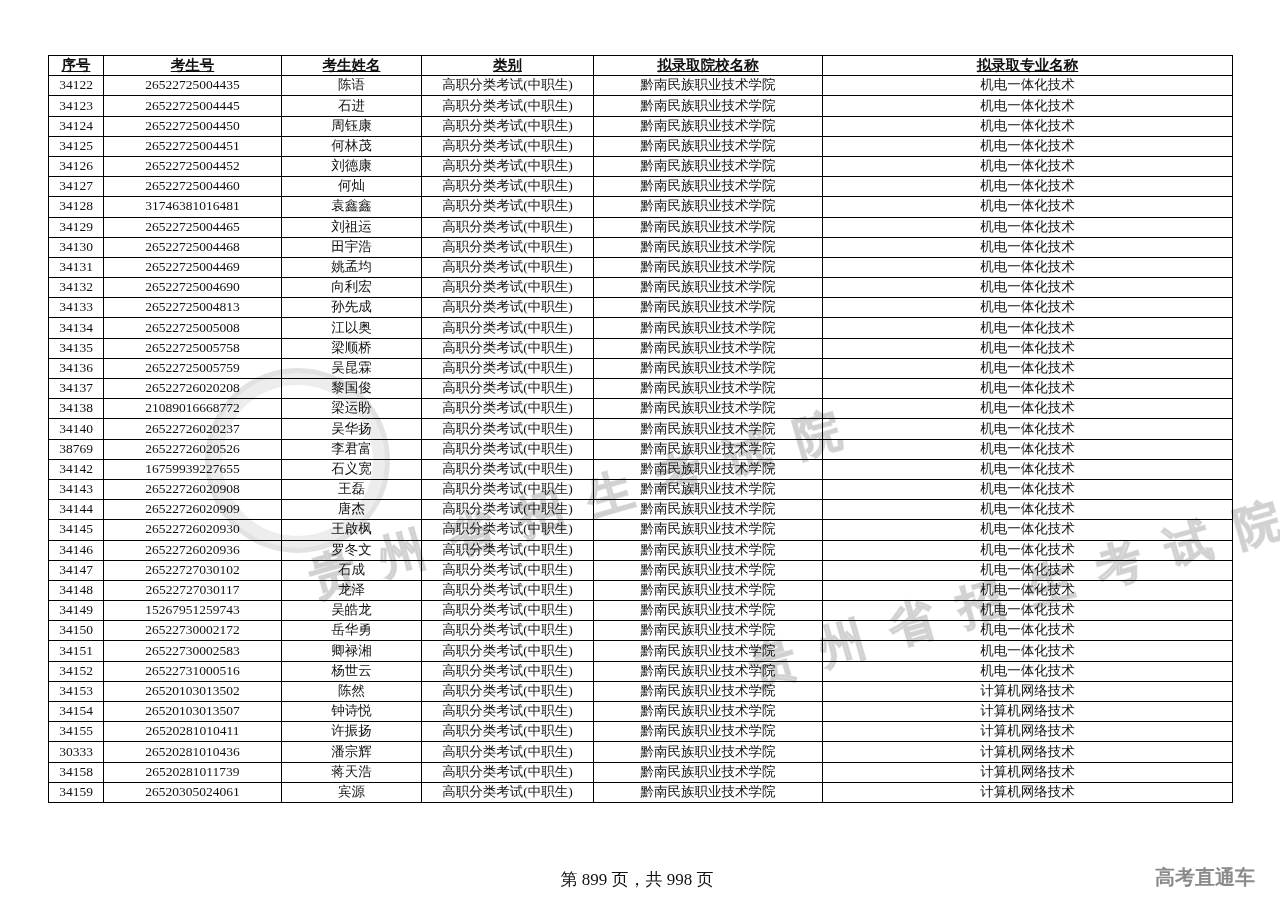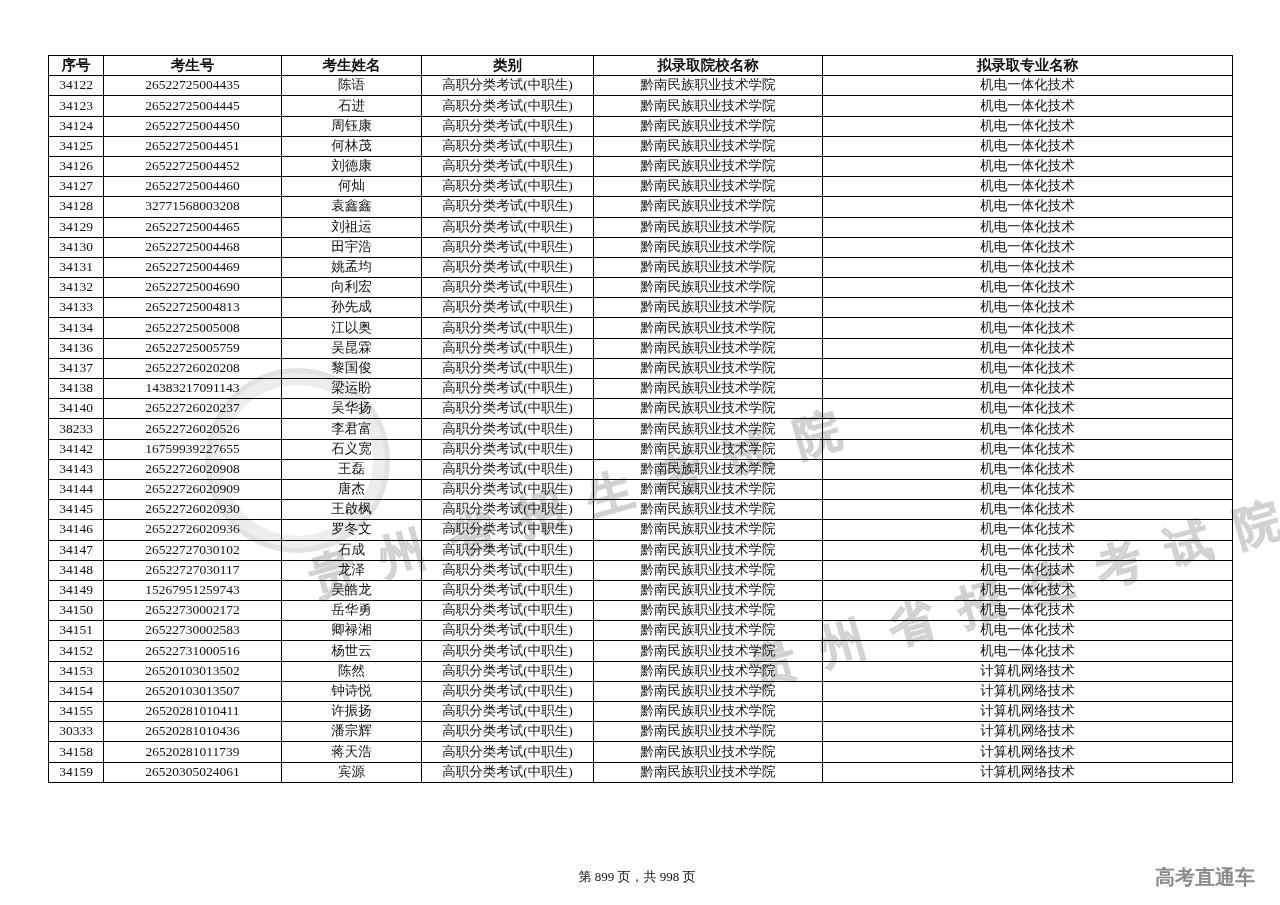--- a/index.html
+++ b/index.html
@@ -49,30 +49,31 @@
     font-size: 13.5px;
     line-height: 1.1;
     height: 20.2px;
     padding: 0 2px;
     overflow: hidden;
     white-space: nowrap;
   }
   th {
     font-weight: bold;
     font-size: 14.5px;
+    text-decoration: underline;
   }
   td { background: transparent; }
 
   
   .footer {
     position: absolute;
     left: 0; right: 6px;
     top: 868px;
     text-align: center;
-    font-size: 13px;
+    font-size: 17px;
     z-index: 2;
   }
   .brand {
     position: absolute;
     right: 25px;
     top: 864px;
     font-size: 20px;
     font-weight: bold;
     color: #8a8a8a;
     font-family: Liberation Sans, sans-serif;
@@ -155,21 +156,21 @@
           <tr>
             <td>34127</td>
             <td>26522725004460</td>
             <td>何灿</td>
             <td>高职分类考试(中职生)</td>
             <td>黔南民族职业技术学院</td>
             <td>机电一体化技术</td>
           </tr>
           <tr>
             <td>34128</td>
-            <td>32771568003208</td>
+            <td>31746381016481</td>
             <td>袁鑫鑫</td>
             <td>高职分类考试(中职生)</td>
             <td>黔南民族职业技术学院</td>
             <td>机电一体化技术</td>
           </tr>
           <tr>
             <td>34129</td>
             <td>26522725004465</td>
             <td>刘祖运</td>
             <td>高职分类考试(中职生)</td>
@@ -210,53 +211,61 @@
           </tr>
           <tr>
             <td>34134</td>
             <td>26522725005008</td>
             <td>江以奥</td>
             <td>高职分类考试(中职生)</td>
             <td>黔南民族职业技术学院</td>
             <td>机电一体化技术</td>
           </tr>
           <tr>
+            <td>34135</td>
+            <td>26522725005758</td>
+            <td>梁顺桥</td>
+            <td>高职分类考试(中职生)</td>
+            <td>黔南民族职业技术学院</td>
+            <td>机电一体化技术</td>
+          </tr>
+          <tr>
             <td>34136</td>
             <td>26522725005759</td>
             <td>吴昆霖</td>
             <td>高职分类考试(中职生)</td>
             <td>黔南民族职业技术学院</td>
             <td>机电一体化技术</td>
           </tr>
           <tr>
             <td>34137</td>
             <td>26522726020208</td>
             <td>黎国俊</td>
             <td>高职分类考试(中职生)</td>
             <td>黔南民族职业技术学院</td>
             <td>机电一体化技术</td>
           </tr>
           <tr>
             <td>34138</td>
-            <td>14383217091143</td>
+            <td>21089016668772</td>
             <td>梁运盼</td>
             <td>高职分类考试(中职生)</td>
             <td>黔南民族职业技术学院</td>
             <td>机电一体化技术</td>
           </tr>
           <tr>
             <td>34140</td>
             <td>26522726020237</td>
             <td>吴华扬</td>
             <td>高职分类考试(中职生)</td>
             <td>黔南民族职业技术学院</td>
             <td>机电一体化技术</td>
           </tr>
           <tr>
-            <td>38233</td>
+            <td>38769</td>
             <td>26522726020526</td>
             <td>李君富</td>
             <td>高职分类考试(中职生)</td>
             <td>黔南民族职业技术学院</td>
             <td>机电一体化技术</td>
           </tr>
           <tr>
             <td>34142</td>
             <td>16759939227655</td>
             <td>石义宽</td>

